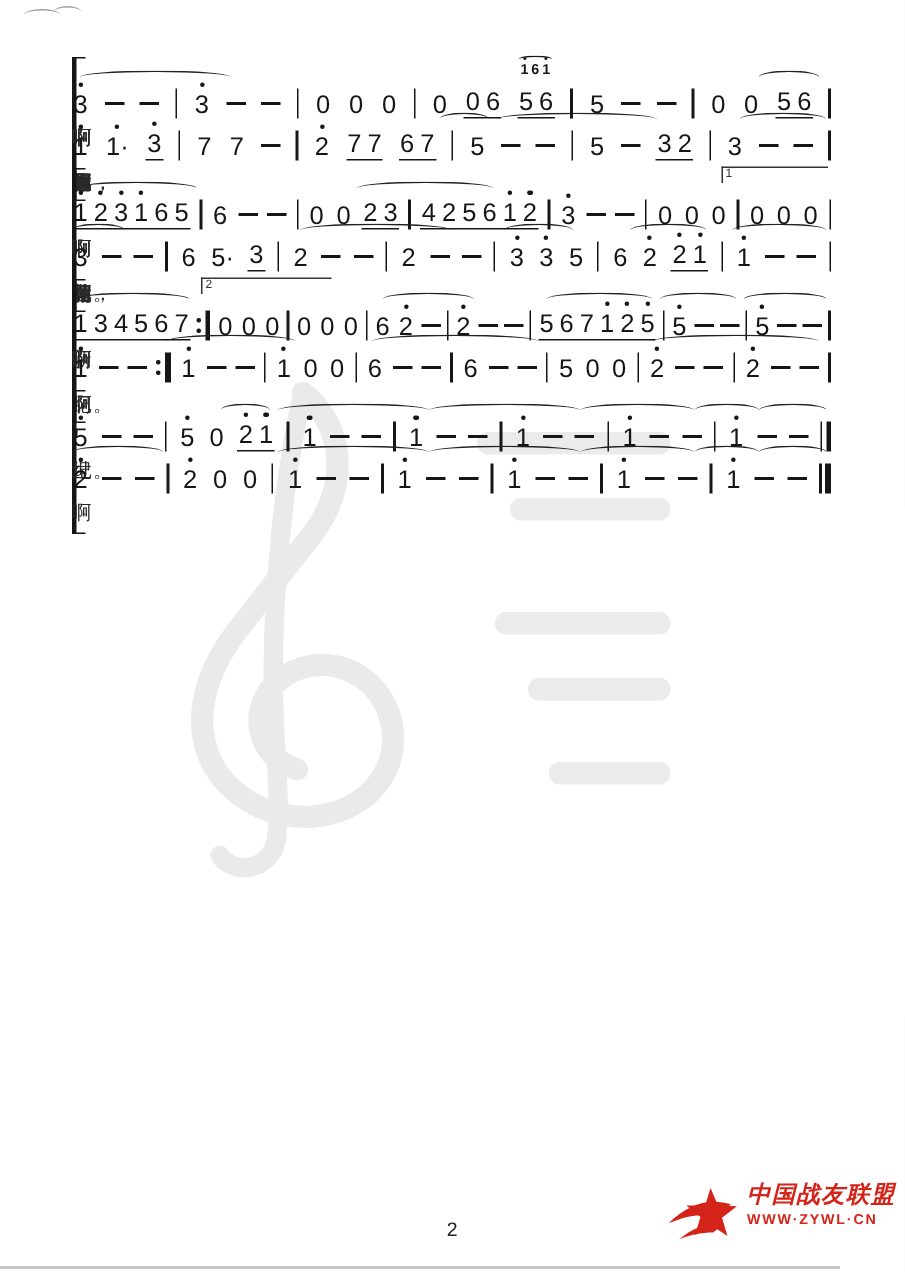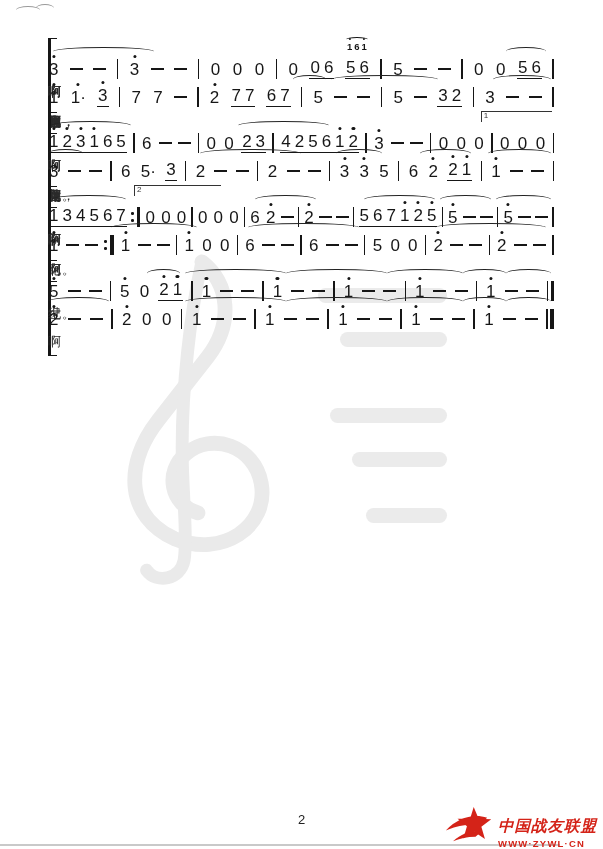--- a/index.html
+++ b/index.html
@@ -49,21 +49,21 @@
 
   .slur{position:absolute;top:-9px;height:8px;border-top:1.4px solid #222;
     border-radius:100% 100% 0 0/100% 100% 0 0;pointer-events:none;}
   .volta{position:absolute;top:-19px;height:10px;border-top:1px solid #333;border-left:1px solid #333;
     pointer-events:none;}
   .volta span{position:absolute;left:2px;top:-1px;font-size:8px;color:#333;font-weight:400;}
 
   
   .pagenum{position:absolute;left:0;right:0;bottom:22px;text-align:center;
     font-size:13px;color:#222;z-index:2;}
-  .logo{position:absolute;right:6px;bottom:0;display:flex;align-items:flex-end;gap:0;z-index:3;}
+  .logo{position:absolute;right:6px;bottom:15px;display:flex;align-items:flex-start;gap:0;z-index:3;}
   .logo svg{display:block;}
   .logo-text{display:flex;flex-direction:column;align-items:flex-start;gap:1px;}
   .brand-name{font-size:15.5px;font-weight:700;font-family:"Liberation Serif",serif;
     font-style:italic;letter-spacing:1px;}
   .brand-url{font-size:9.5px;font-weight:700;letter-spacing:1.2px;}
 </style>
 </head>
 <body>
 
 <div class="page">

